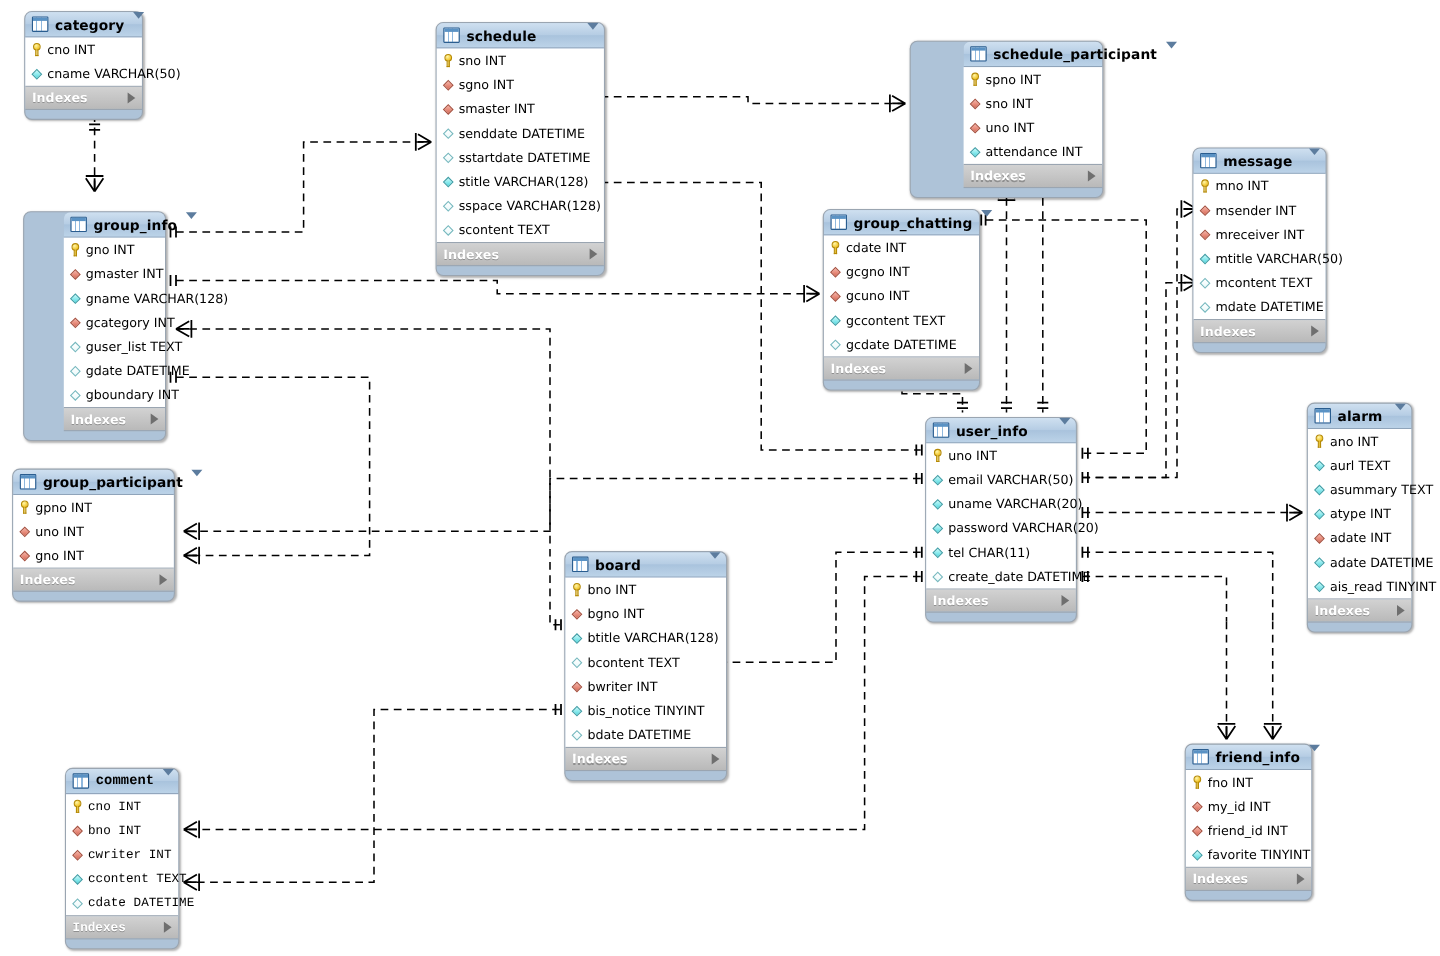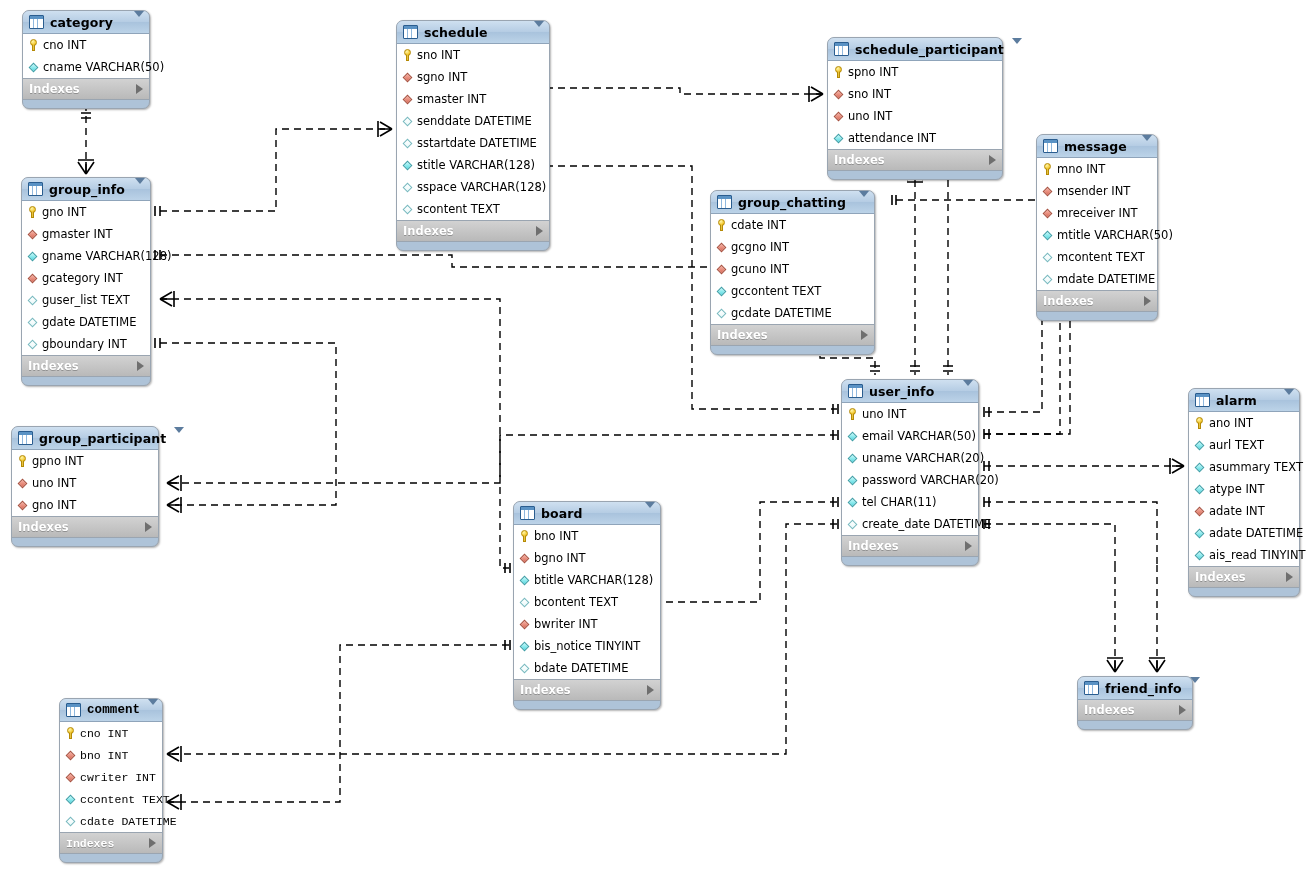--- a/index.html
+++ b/index.html
@@ -214,21 +214,21 @@
       <path d="M167,802 L179,795 M167,802 L179,802 M167,802 L179,809 M181,794 L181,810"></path>
 
       <path d="M505,640 L505,650 M510,640 L510,650"></path>
 
       <path d="M1115,672 L1107,660 M1115,672 L1123,660 M1115,672 L1115,660 M1107,658 L1123,658"></path>
       <path d="M1157,672 L1149,660 M1157,672 L1165,660 M1157,672 L1157,660 M1149,658 L1165,658"></path>
     </g>
   </svg>
 
   <div id="tables">
-      <div class="tbl" style="left: 22px; top: 10px; width: 128px;">
+      <div class="tbl" style="left: 22px; top: 10px; width: 108px;">
         <div class="tbl-hd">
           <span class="tbl-ico"></span>
           <span class="tbl-nm">category</span>
           <span class="tbl-caret"><span class="caret-gl"></span></span>
         </div>
         <div class="tbl-cols">
           <div class="col">
             <span class="km k-pk"></span>
             <span>cno INT</span>
           </div>
@@ -296,21 +296,21 @@
               <i></i>
             </span>
             <span>scontent TEXT</span>
           </div>
         </div>
         <div class="tbl-idx">
           <span class="idx-lbl">Indexes</span>
           <span class="idx-arw"></span>
         </div>
       </div>
-      <div class="tbl" style="left: 827px; top: 37px; width: 176px;">
+      <div class="tbl" style="left: 827px; top: 37px; width: 176px; padding-left: 48px;">
         <div class="tbl-hd">
           <span class="tbl-ico"></span>
           <span class="tbl-nm">schedule_participant</span>
           <span class="tbl-caret"><span class="caret-gl"></span></span>
         </div>
         <div class="tbl-cols">
           <div class="col">
             <span class="km k-pk"></span>
             <span>spno INT</span>
           </div>
@@ -331,21 +331,21 @@
               <i></i>
             </span>
             <span>attendance INT</span>
           </div>
         </div>
         <div class="tbl-idx">
           <span class="idx-lbl">Indexes</span>
           <span class="idx-arw"></span>
         </div>
       </div>
-      <div class="tbl" style="left: 1036px; top: 134px; width: 122px; text-align: center;">
+      <div class="tbl" style="left: 1084px; top: 134px; width: 122px; text-align: center;">
         <div class="tbl-hd">
           <span class="tbl-ico"></span>
           <span class="tbl-nm">message</span>
           <span class="tbl-caret"><span class="caret-gl"></span></span>
         </div>
         <div class="tbl-cols">
           <div class="col">
             <span class="km k-pk"></span>
             <span>mno INT</span>
           </div>
@@ -378,21 +378,21 @@
               <i></i>
             </span>
             <span>mdate DATETIME</span>
           </div>
         </div>
         <div class="tbl-idx">
           <span class="idx-lbl">Indexes</span>
           <span class="idx-arw"></span>
         </div>
       </div>
-      <div class="tbl" style="left: 21px; top: 177px; width: 130px;">
+      <div class="tbl" style="left: 21px; top: 192px; width: 130px; padding-left: 36px;">
         <div class="tbl-hd">
           <span class="tbl-ico"></span>
           <span class="tbl-nm">group_info</span>
           <span class="tbl-caret"><span class="caret-gl"></span></span>
         </div>
         <div class="tbl-cols">
           <div class="col">
             <span class="km k-pk"></span>
             <span>gno INT</span>
           </div>
@@ -431,21 +431,21 @@
               <i></i>
             </span>
             <span>gboundary INT</span>
           </div>
         </div>
         <div class="tbl-idx">
           <span class="idx-lbl">Indexes</span>
           <span class="idx-arw"></span>
         </div>
       </div>
-      <div class="tbl" style="left: 710px; top: 190px; width: 165px;">
+      <div class="tbl" style="left: 748px; top: 190px; width: 143px;">
         <div class="tbl-hd">
           <span class="tbl-ico"></span>
           <span class="tbl-nm">group_chatting</span>
           <span class="tbl-caret"><span class="caret-gl"></span></span>
         </div>
         <div class="tbl-cols">
           <div class="col">
             <span class="km k-pk"></span>
             <span>cdate INT</span>
           </div>
@@ -472,21 +472,21 @@
               <i></i>
             </span>
             <span>gcdate DATETIME</span>
           </div>
         </div>
         <div class="tbl-idx">
           <span class="idx-lbl">Indexes</span>
           <span class="idx-arw"></span>
         </div>
       </div>
-      <div class="tbl" style="left: 1188px; top: 388px; width: 112px;">
+      <div class="tbl" style="left: 1188px; top: 366px; width: 96px;">
         <div class="tbl-hd">
           <span class="tbl-ico"></span>
           <span class="tbl-nm">alarm</span>
           <span class="tbl-caret"><span class="caret-gl"></span></span>
         </div>
         <div class="tbl-cols">
           <div class="col">
             <span class="km k-pk"></span>
             <span>ano INT</span>
           </div>
@@ -659,20 +659,44 @@
         <div class="tbl-idx">
           <span class="idx-lbl">Indexes</span>
           <span class="idx-arw"></span>
         </div>
       </div>
       <div class="tbl" style="left: 1077px; top: 676px; width: 116px;">
         <div class="tbl-hd">
           <span class="tbl-ico"></span>
           <span class="tbl-nm">friend_info</span>
           <span class="tbl-caret"><span class="caret-gl"></span></span>
+        </div>
+        <div class="tbl-cols">
+          <div class="col">
+            <span class="km k-pk"></span>
+            <span>fno INT</span>
+          </div>
+          <div class="col">
+            <span class="km k-d k-fk">
+              <i></i>
+            </span>
+            <span>my_id INT</span>
+          </div>
+          <div class="col">
+            <span class="km k-d k-fk">
+              <i></i>
+            </span>
+            <span>friend_id INT</span>
+          </div>
+          <div class="col">
+            <span class="km k-d k-nn">
+              <i></i>
+            </span>
+            <span>favorite TINYINT</span>
+          </div>
         </div>
         <div class="tbl-idx">
           <span class="idx-lbl">Indexes</span>
           <span class="idx-arw"></span>
         </div>
       </div>
       <div class="tbl" style="left: 59px; top: 698px; width: 104px; font-family: Liberation Mono, monospace;">
         <div class="tbl-hd">
           <span class="tbl-ico"></span>
           <span class="tbl-nm">comment</span>

